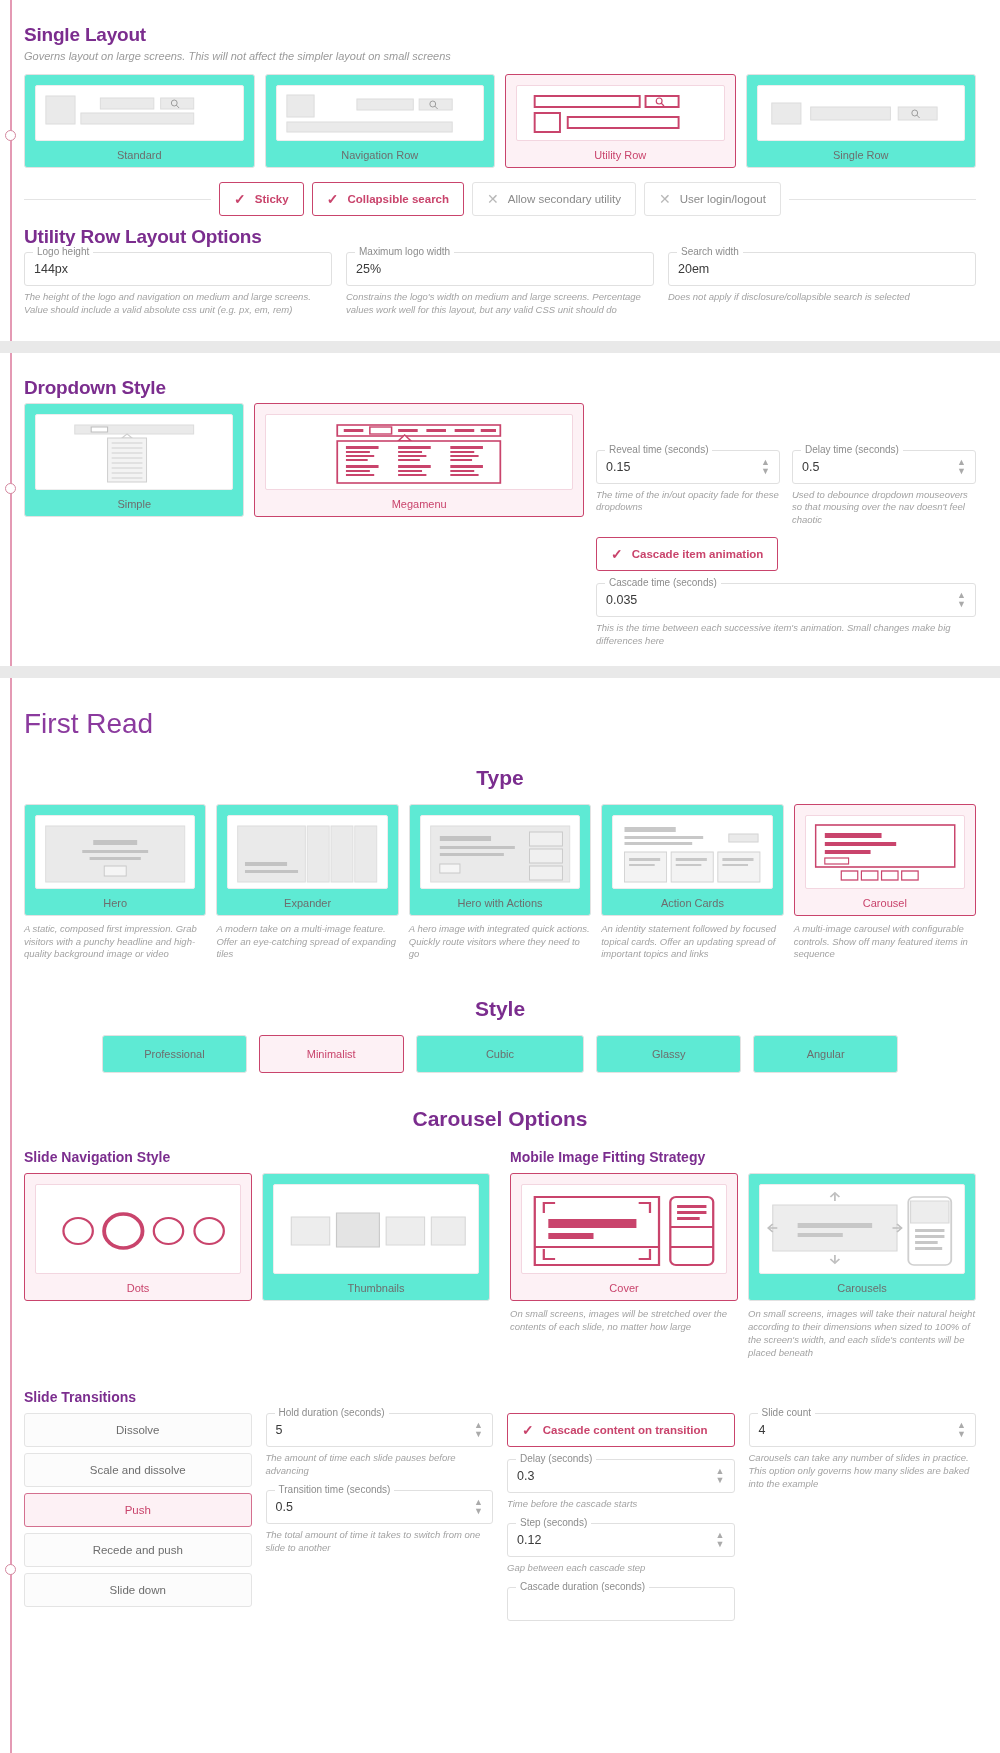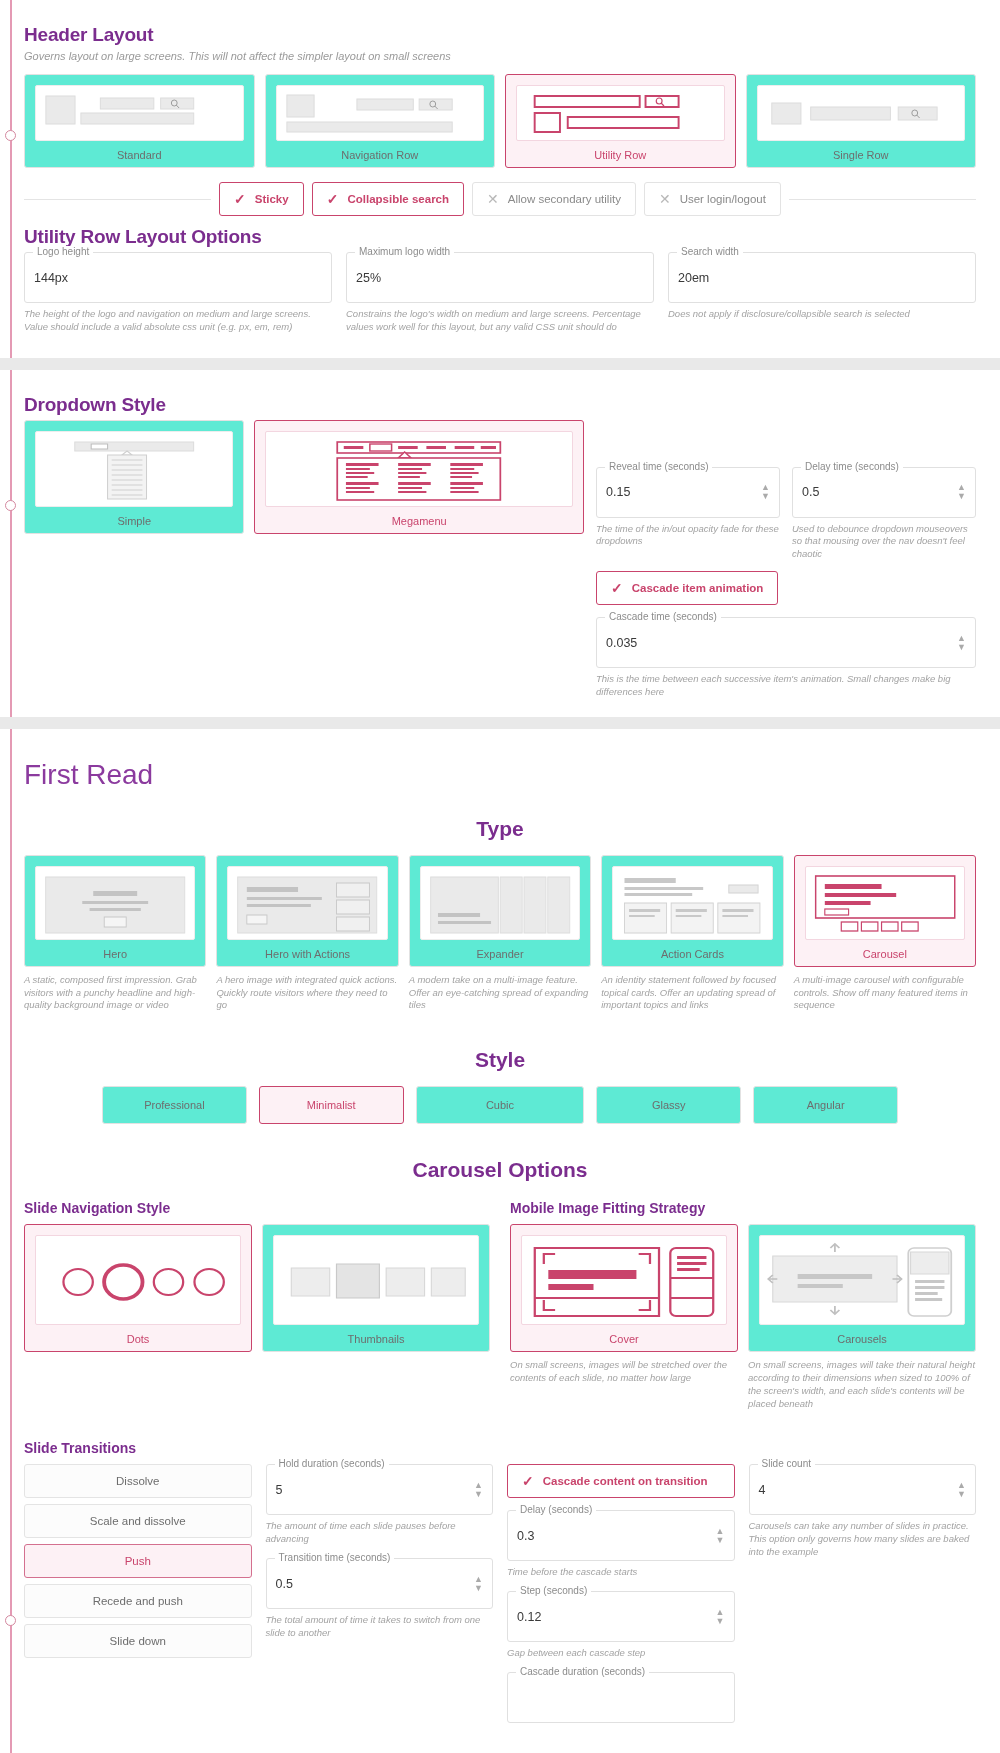--- a/index.html
+++ b/index.html
@@ -73,21 +73,21 @@
   }
   .pill.on { border-color:#c9446c; color:#c9446c; font-weight:bold; }
   .pill .ck { color:#c9446c; font-size:14px; font-weight:bold; }
   .pill .xx { color:#b8b8b8; font-size:14px; }
 
   
   .fields { display:flex; gap:14px; }
   .field { flex:1; position:relative; }
   .field-box {
     border:1px solid #e0e0e0; border-radius:3px; background:#fff;
-    height:51px; display:flex; align-items:center; padding:0 9px;
+    height:34px; display:flex; align-items:center; padding:0 9px;
     font-size:12.5px; color:#3a3a3a; position:relative;
   }
   .field-legend {
     position:absolute; top:-7px; left:8px; background:#fff; padding:0 4px;
     font-size:10px; color:#8c8c8c;
   }
   .field-desc {
     font-style:italic; color:#a3a3a3; font-size:9.5px; line-height:1.35;
     margin-top:5px;
   }
@@ -116,21 +116,21 @@
   .bot-col { flex:1; }
   .stack { display:flex; flex-direction:column; gap:12px; }
 </style>
 </head>
 <body>
 
 <div class="panel" style="padding-bottom:6px;">
   <div class="rail"></div>
   <div class="rail-dot" style="top:130px;"></div>
   <div class="inner">
-    <h2 class="sec-title">Header Layout</h2>
+    <h2 class="sec-title">Single Layout</h2>
     <p class="sec-desc">Governs layout on large screens. This will not affect the simpler layout on small screens</p>
 
     <div class="tiles">
 
       <div class="tile">
         <div class="tile-art">
           <svg width="100%" height="44" viewBox="0 0 200 44" preserveAspectRatio="none">
             <rect x="2" y="2" width="200" height="0" fill="none"></rect>
             <rect x="4" y="4" width="30" height="28" class="g" fill="#eaeaea" stroke="#dcdcdc"></rect>
             <rect x="60" y="6" width="55" height="11" fill="#eaeaea" stroke="#dcdcdc"></rect>
@@ -377,54 +377,54 @@
           </div>
           <div class="tile-label">Hero</div>
         </div>
         <div class="tile-desc">A static, composed first impression. Grab visitors with a punchy headline and high-quality background image or video</div>
       </div>
 
       <div style="flex:1;display:flex;flex-direction:column;">
         <div class="tile">
           <div class="tile-art" style="height:74px;">
             <svg width="100%" height="64" viewBox="0 0 160 64" preserveAspectRatio="none">
-              <rect x="4" y="4" width="152" height="56" fill="#eaeaea" stroke="#dcdcdc"></rect>
-              <g fill="#c3c3c3">
-                <rect x="14" y="14" width="56" height="5"></rect>
-                <rect x="14" y="24" width="82" height="3"></rect>
-                <rect x="14" y="31" width="70" height="3"></rect>
-              </g>
-              <rect x="14" y="42" width="22" height="9" fill="#f5f5f5" stroke="#c8c8c8"></rect>
-              <rect x="112" y="10" width="36" height="14" fill="#f0f0f0" stroke="#c8c8c8"></rect>
-              <rect x="112" y="27" width="36" height="14" fill="#f0f0f0" stroke="#c8c8c8"></rect>
-              <rect x="112" y="44" width="36" height="14" fill="#f0f0f0" stroke="#c8c8c8"></rect>
-            </svg>
-          </div>
-          <div class="tile-label">Hero with Actions</div>
-        </div>
-        <div class="tile-desc">A hero image with integrated quick actions. Quickly route visitors where they need to go</div>
-      </div>
-
-      <div style="flex:1;display:flex;flex-direction:column;">
-        <div class="tile">
-          <div class="tile-art" style="height:74px;">
-            <svg width="100%" height="64" viewBox="0 0 160 64" preserveAspectRatio="none">
               <rect x="4" y="4" width="74" height="56" fill="#eaeaea" stroke="#dcdcdc"></rect>
               <rect x="80" y="4" width="24" height="56" fill="#eaeaea" stroke="#dcdcdc"></rect>
               <rect x="106" y="4" width="24" height="56" fill="#eaeaea" stroke="#dcdcdc"></rect>
               <rect x="132" y="4" width="24" height="56" fill="#eaeaea" stroke="#dcdcdc"></rect>
               <g fill="#c3c3c3">
                 <rect x="12" y="40" width="46" height="4"></rect>
                 <rect x="12" y="48" width="58" height="3"></rect>
               </g>
             </svg>
           </div>
           <div class="tile-label">Expander</div>
         </div>
         <div class="tile-desc">A modern take on a multi-image feature. Offer an eye-catching spread of expanding tiles</div>
+      </div>
+
+      <div style="flex:1;display:flex;flex-direction:column;">
+        <div class="tile">
+          <div class="tile-art" style="height:74px;">
+            <svg width="100%" height="64" viewBox="0 0 160 64" preserveAspectRatio="none">
+              <rect x="4" y="4" width="152" height="56" fill="#eaeaea" stroke="#dcdcdc"></rect>
+              <g fill="#c3c3c3">
+                <rect x="14" y="14" width="56" height="5"></rect>
+                <rect x="14" y="24" width="82" height="3"></rect>
+                <rect x="14" y="31" width="70" height="3"></rect>
+              </g>
+              <rect x="14" y="42" width="22" height="9" fill="#f5f5f5" stroke="#c8c8c8"></rect>
+              <rect x="112" y="10" width="36" height="14" fill="#f0f0f0" stroke="#c8c8c8"></rect>
+              <rect x="112" y="27" width="36" height="14" fill="#f0f0f0" stroke="#c8c8c8"></rect>
+              <rect x="112" y="44" width="36" height="14" fill="#f0f0f0" stroke="#c8c8c8"></rect>
+            </svg>
+          </div>
+          <div class="tile-label">Hero with Actions</div>
+        </div>
+        <div class="tile-desc">A hero image with integrated quick actions. Quickly route visitors where they need to go</div>
       </div>
 
       <div style="flex:1;display:flex;flex-direction:column;">
         <div class="tile">
           <div class="tile-art" style="height:74px;">
             <svg width="100%" height="64" viewBox="0 0 160 64" preserveAspectRatio="none">
               <g fill="#c8c8c8">
                 <rect x="6" y="5" width="56" height="5"></rect>
                 <rect x="6" y="14" width="86" height="3"></rect>
                 <rect x="6" y="20" width="74" height="3"></rect>

